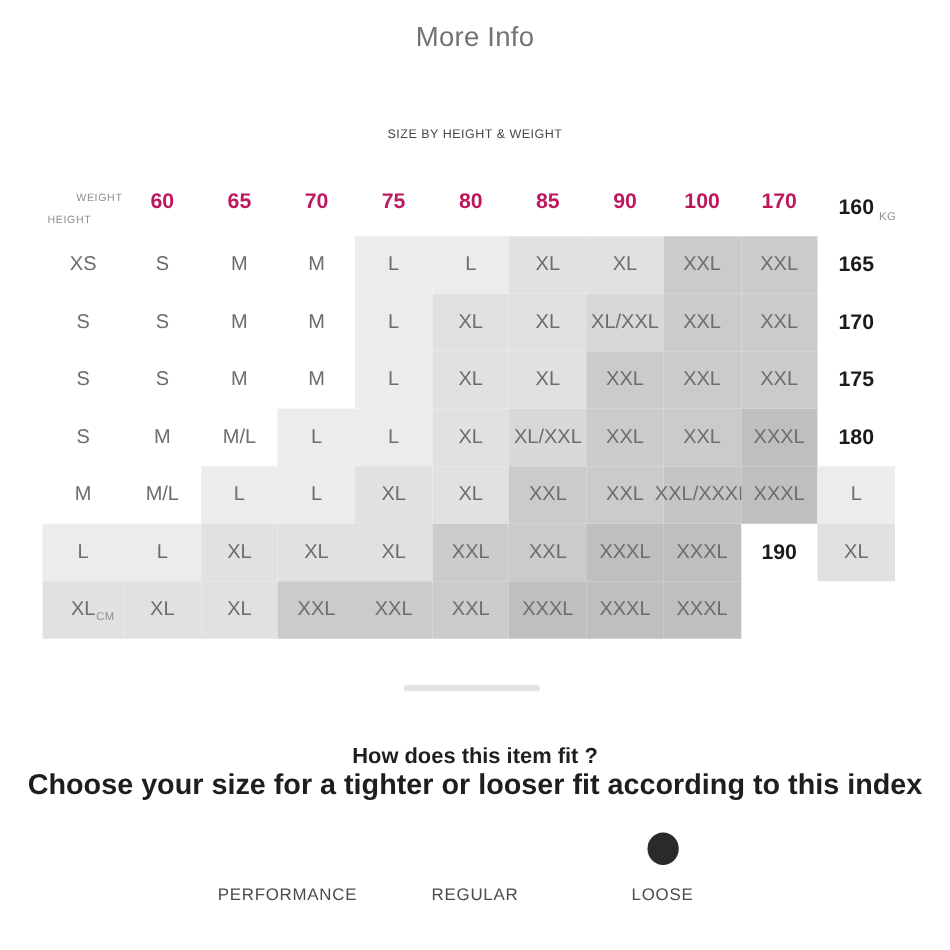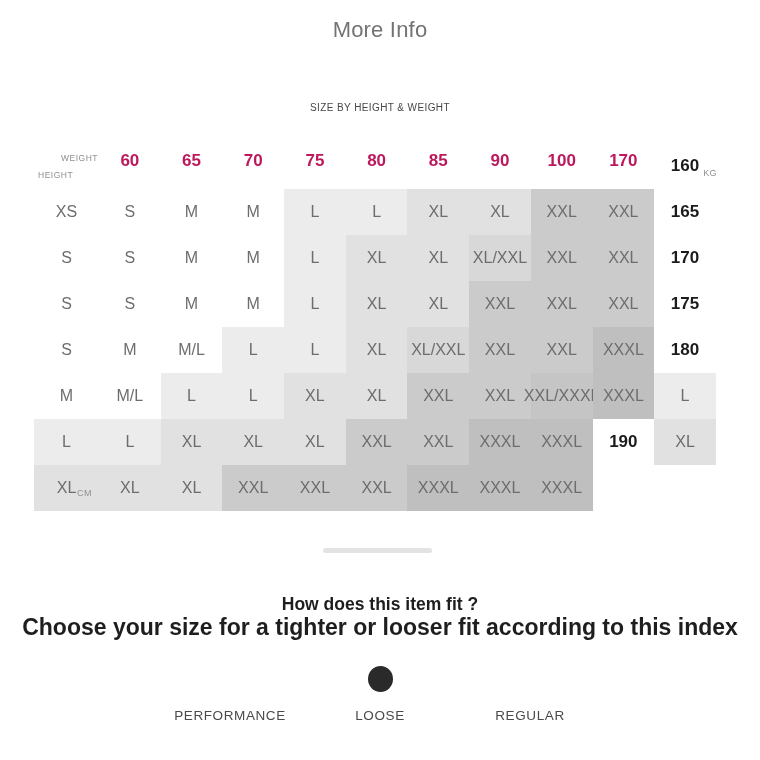--- a/index.html
+++ b/index.html
@@ -190,22 +190,22 @@
 
   <div class="fit-question">How does this item fit ?</div>
   <div class="fit-instruction">Choose your size for a tighter or looser fit according to this index</div>
 
   <div class="fit-index">
     <div class="fit-option">
       <span class="fit-dot"></span>
       <span class="fit-label">PERFORMANCE</span>
     </div>
     <div class="fit-option">
+      <span class="fit-dot"></span>
+      <span class="fit-label">REGULAR</span>
+    </div>
+    <div class="fit-option">
       <span class="fit-dot" style="visibility: visible; background: rgb(42, 42, 42);"></span>
       <span class="fit-label">LOOSE</span>
     </div>
-    <div class="fit-option">
-      <span class="fit-dot"></span>
-      <span class="fit-label">REGULAR</span>
-    </div>
   </div>
 
 </div>
 
 </body></html>

